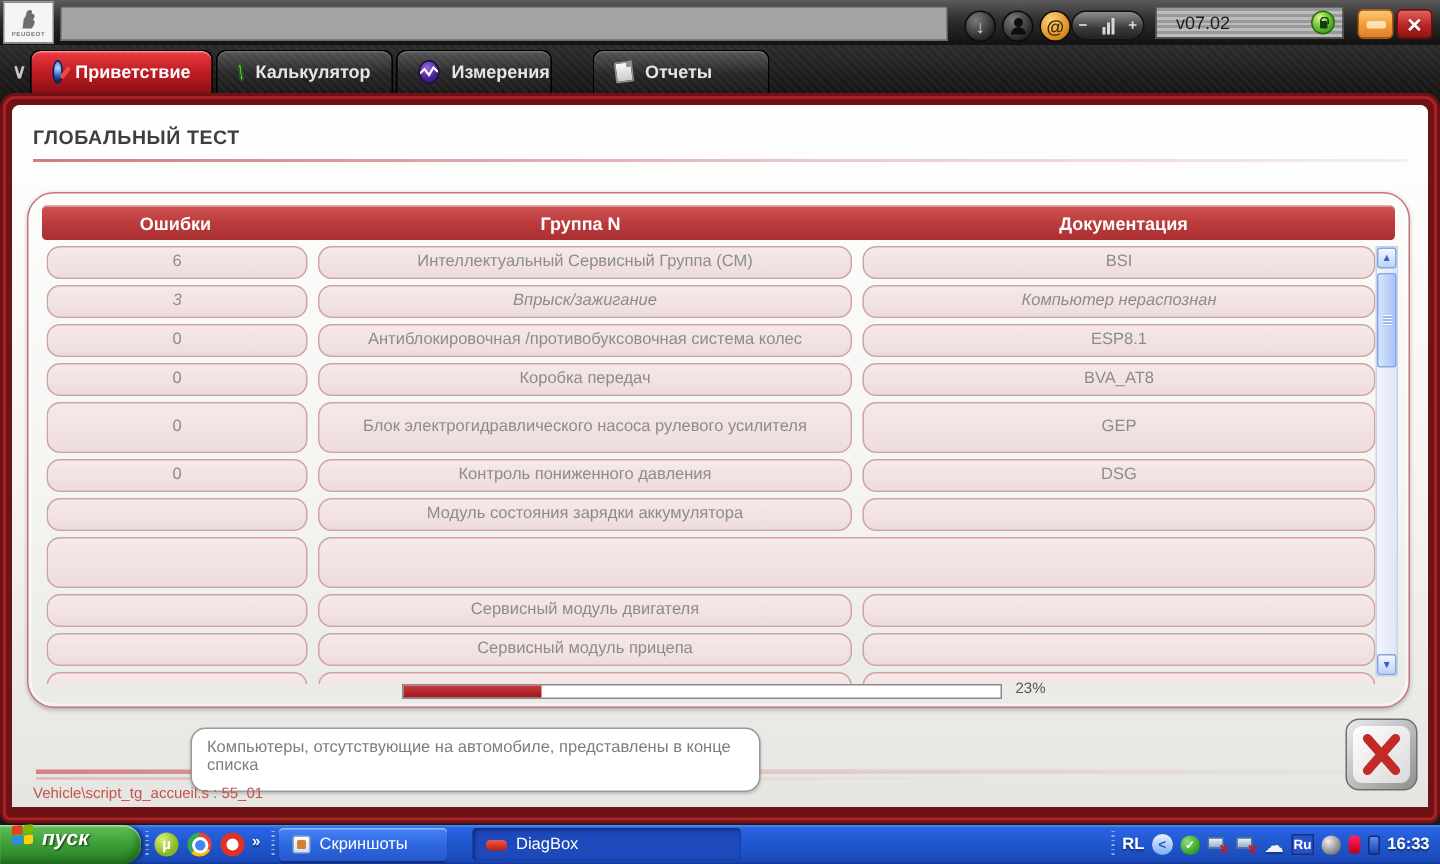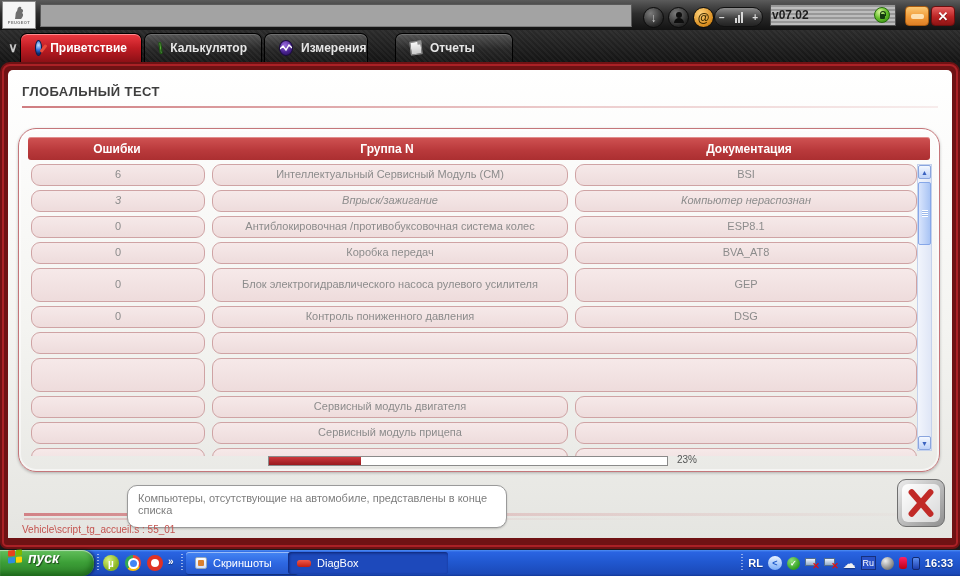--- a/index.html
+++ b/index.html
@@ -25,21 +25,21 @@
   .person-glyph::before{content:'';position:absolute;top:0;left:3px;width:6px;height:6px;border-radius:50%;background:#0e0e0e;}
   .person-glyph::after{content:'';position:absolute;bottom:0;left:1px;width:10px;height:5px;border-radius:5px 5px 0 0;background:#0e0e0e;}
   .volume-pill{position:absolute;left:714px;top:7px;width:49px;height:20px;border-radius:10px;
     background:linear-gradient(#8d8d8d,#3a3a3a 60%,#222);border:1px solid #111;box-sizing:border-box;
     display:flex;align-items:center;justify-content:space-between;padding:0 4px;color:#ddd;font-size:10px;font-weight:bold;}
   .vol-bars{display:flex;gap:1px;align-items:flex-end;}
   .vol-bars span{width:2px;background:#d8d8d8;display:block;}
   .version-box{position:absolute;left:770px;top:4px;width:126px;height:22px;
     background:repeating-linear-gradient(0deg,#bdbdbd 0 2px,#989898 2px 4px);
     border:1px solid #4f4f4f;box-sizing:border-box;display:flex;align-items:center;}
-  .version-text{margin-left:1px;font-size:12px;font-weight:bold;color:#1e1e1e;}
+  .version-text{margin-left:13px;font-size:12px;font-weight:normal;color:#1e1e1e;}
   .led{position:absolute;right:5px;top:2px;width:16px;height:16px;border-radius:50%;
     background:radial-gradient(circle at 35% 28%,#d9f79c,#67c02c 48%,#2d860e);
     border:1px solid #256d0b;box-sizing:border-box;}
   .led::after{content:'';position:absolute;left:5px;top:6px;width:5px;height:5px;background:#143a10;border-radius:1px;}
   .led::before{content:'';position:absolute;left:5px;top:3px;width:4px;height:4px;border:1px solid #143a10;border-bottom:none;border-radius:3px 3px 0 0;}
   .tb-sq{position:absolute;top:6px;width:24px;height:20px;border-radius:4px;box-sizing:border-box;
     display:flex;align-items:center;justify-content:center;font-weight:bold;}
   .tb-sq.min{left:905px;background:linear-gradient(#fbc873,#f09a38 55%,#de7f26);border:1px solid #a85b10;}
   .tb-sq.min span{width:13px;height:5px;border-radius:2px;background:rgba(255,236,200,.85);}
   .tb-sq.close{left:931px;background:linear-gradient(#e66060,#bb2424 55%,#8e1414);border:1px solid #6d0e0e;color:#fff;font-size:13px;text-shadow:0 1px 1px #600;}
@@ -167,39 +167,39 @@
     display:flex;align-items:center;justify-content:center;font-size:10px;font-weight:bold;}
   .ql-utorrent{left:103px;background:radial-gradient(circle at 35% 30%,#d6f07a,#8ab520 65%);color:#fff;}
   .ql-chrome{left:125px;background:conic-gradient(#ea4335 0 33%,#fbbc05 33% 62%,#34a853 62% 100%);}
   .ql-chrome::after{content:'';width:7px;height:7px;border-radius:50%;background:#4285f4;border:2px solid #fff;}
   .ql-opera{left:147px;background:#fff;border:4px solid #e03224;}
   .ql-more{position:absolute;left:168px;top:6px;color:#fff;font-size:10px;font-weight:bold;text-shadow:0 1px 1px rgba(0,0,0,.4);}
   .task-btn{position:absolute;top:2px;height:22px;border-radius:3px;box-sizing:border-box;
     display:flex;align-items:center;gap:6px;padding:0 9px;color:#fff;font-size:11px;white-space:nowrap;}
   .task-1{left:186px;width:112px;background:linear-gradient(#4585f4,#2e68e2 50%,#2557cc);
     box-shadow:inset 0 1px 0 rgba(255,255,255,.45), 0 1px 1px rgba(0,0,0,.3);}
-  .task-2{left:288px;width:160px;background:#1d49bb;
+  .task-2{left:315px;width:179px;background:#1d49bb;
     box-shadow:inset 1px 1px 3px rgba(0,10,60,.6);align-items:center;}
   .task-icon-shots{width:12px;height:12px;border-radius:2px;background:linear-gradient(#fff,#cfe0ff);
     border:1px solid #9ab;box-sizing:border-box;display:flex;align-items:center;justify-content:center;}
   .task-icon-shots i{width:6px;height:6px;background:#d98030;border-radius:1px;}
   .task-icon-diag{width:14px;height:7px;border-radius:3px;background:linear-gradient(#f05a4a,#c01c12);}
   .tray{position:absolute;right:0;top:0;height:26px;display:flex;align-items:center;gap:5px;padding:0 7px 4px 10px;}
   .tray-sep{width:2px;height:18px;background:repeating-linear-gradient(rgba(255,255,255,.5) 0 1px,transparent 1px 3px);}
   .tray-text{color:#fff;font-size:11px;font-weight:bold;text-shadow:0 1px 1px rgba(0,0,0,.4);}
   .tray-chevron{width:14px;height:14px;border-radius:50%;background:linear-gradient(#eaf3ff,#79acf7);
     color:#1d5ac9;font-size:9px;font-weight:bold;display:flex;align-items:center;justify-content:center;}
   .tray-check{width:13px;height:13px;border-radius:50%;background:radial-gradient(circle at 35% 30%,#8fe07a,#2f9e1e 70%);
     color:#fff;font-size:8px;font-weight:bold;display:flex;align-items:center;justify-content:center;}
   .pcx{position:relative;width:14px;height:12px;}
   .pcx .mon{position:absolute;left:0;top:1px;width:11px;height:8px;background:linear-gradient(#eef4ff,#8faac8);border:1px solid #55708e;box-sizing:border-box;}
   .pcx .x{position:absolute;right:-1px;bottom:-2px;color:#e01010;font-size:9px;font-weight:bold;line-height:1;}
   .tray-cloud{color:#f2f2f2;font-size:13px;line-height:1;text-shadow:0 1px 1px rgba(0,0,0,.3);}
   .tray-lang{width:15px;height:14px;background:#2a52c8;border:1px solid #16307e;box-sizing:border-box;
-    color:#fff;font-size:9px;font-weight:normal;display:flex;align-items:center;justify-content:center;}
+    color:#fff;font-size:9px;font-weight:bold;display:flex;align-items:center;justify-content:center;}
   .tray-swirl{width:13px;height:13px;border-radius:50%;background:radial-gradient(circle at 35% 30%,#eee,#777 75%);}
   .tray-red{width:8px;height:12px;border-radius:3px;background:linear-gradient(#f26,#b01);}
   .tray-batt{width:8px;height:13px;border-radius:2px;background:linear-gradient(#5b8df0,#1d3fae);border:1px solid #122a70;box-sizing:border-box;}
 </style>
 </head>
 <body>
 
 <div class="screen">
 
   <div class="titlebar">
@@ -273,21 +273,21 @@
 
       <div class="panel">
         <div class="thead">
           <div class="th th1">Ошибки</div>
           <div class="th th2">Группа N</div>
           <div class="th th3">Документация</div>
         </div>
         <div class="tbody">
             <div class="trow">
               <div class="cell c1">6</div>
-              <div class="cell c2">Интеллектуальный Сервисный Модуль (СМ)</div>
+              <div class="cell c2">Интеллектуальный Сервисный Группа (СМ)</div>
               <div class="cell c3">BSI</div>
             </div>
             <div class="trow italic">
               <div class="cell c1">3</div>
               <div class="cell c2">Впрыск/зажигание</div>
               <div class="cell c3">Компьютер нераспознан</div>
             </div>
             <div class="trow">
               <div class="cell c1">0</div>
               <div class="cell c2">Антиблокировочная /противобуксовочная система колес</div>
@@ -303,20 +303,21 @@
               <div class="cell c2">Блок электрогидравлического насоса рулевого усилителя</div>
               <div class="cell c3">GEP</div>
             </div>
             <div class="trow">
               <div class="cell c1">0</div>
               <div class="cell c2">Контроль пониженного давления</div>
               <div class="cell c3">DSG</div>
             </div>
             <div class="trow">
               <div class="cell c1"></div>
+              <div class="cell c2">Модуль состояния зарядки аккумулятора</div>
               <div class="cell c3"></div>
             </div>
             <div class="trow tall">
               <div class="cell c1"></div>
               <div class="cell c3"></div>
             </div>
             <div class="trow">
               <div class="cell c1"></div>
               <div class="cell c2">Сервисный модуль двигателя</div>
               <div class="cell c3"></div>

